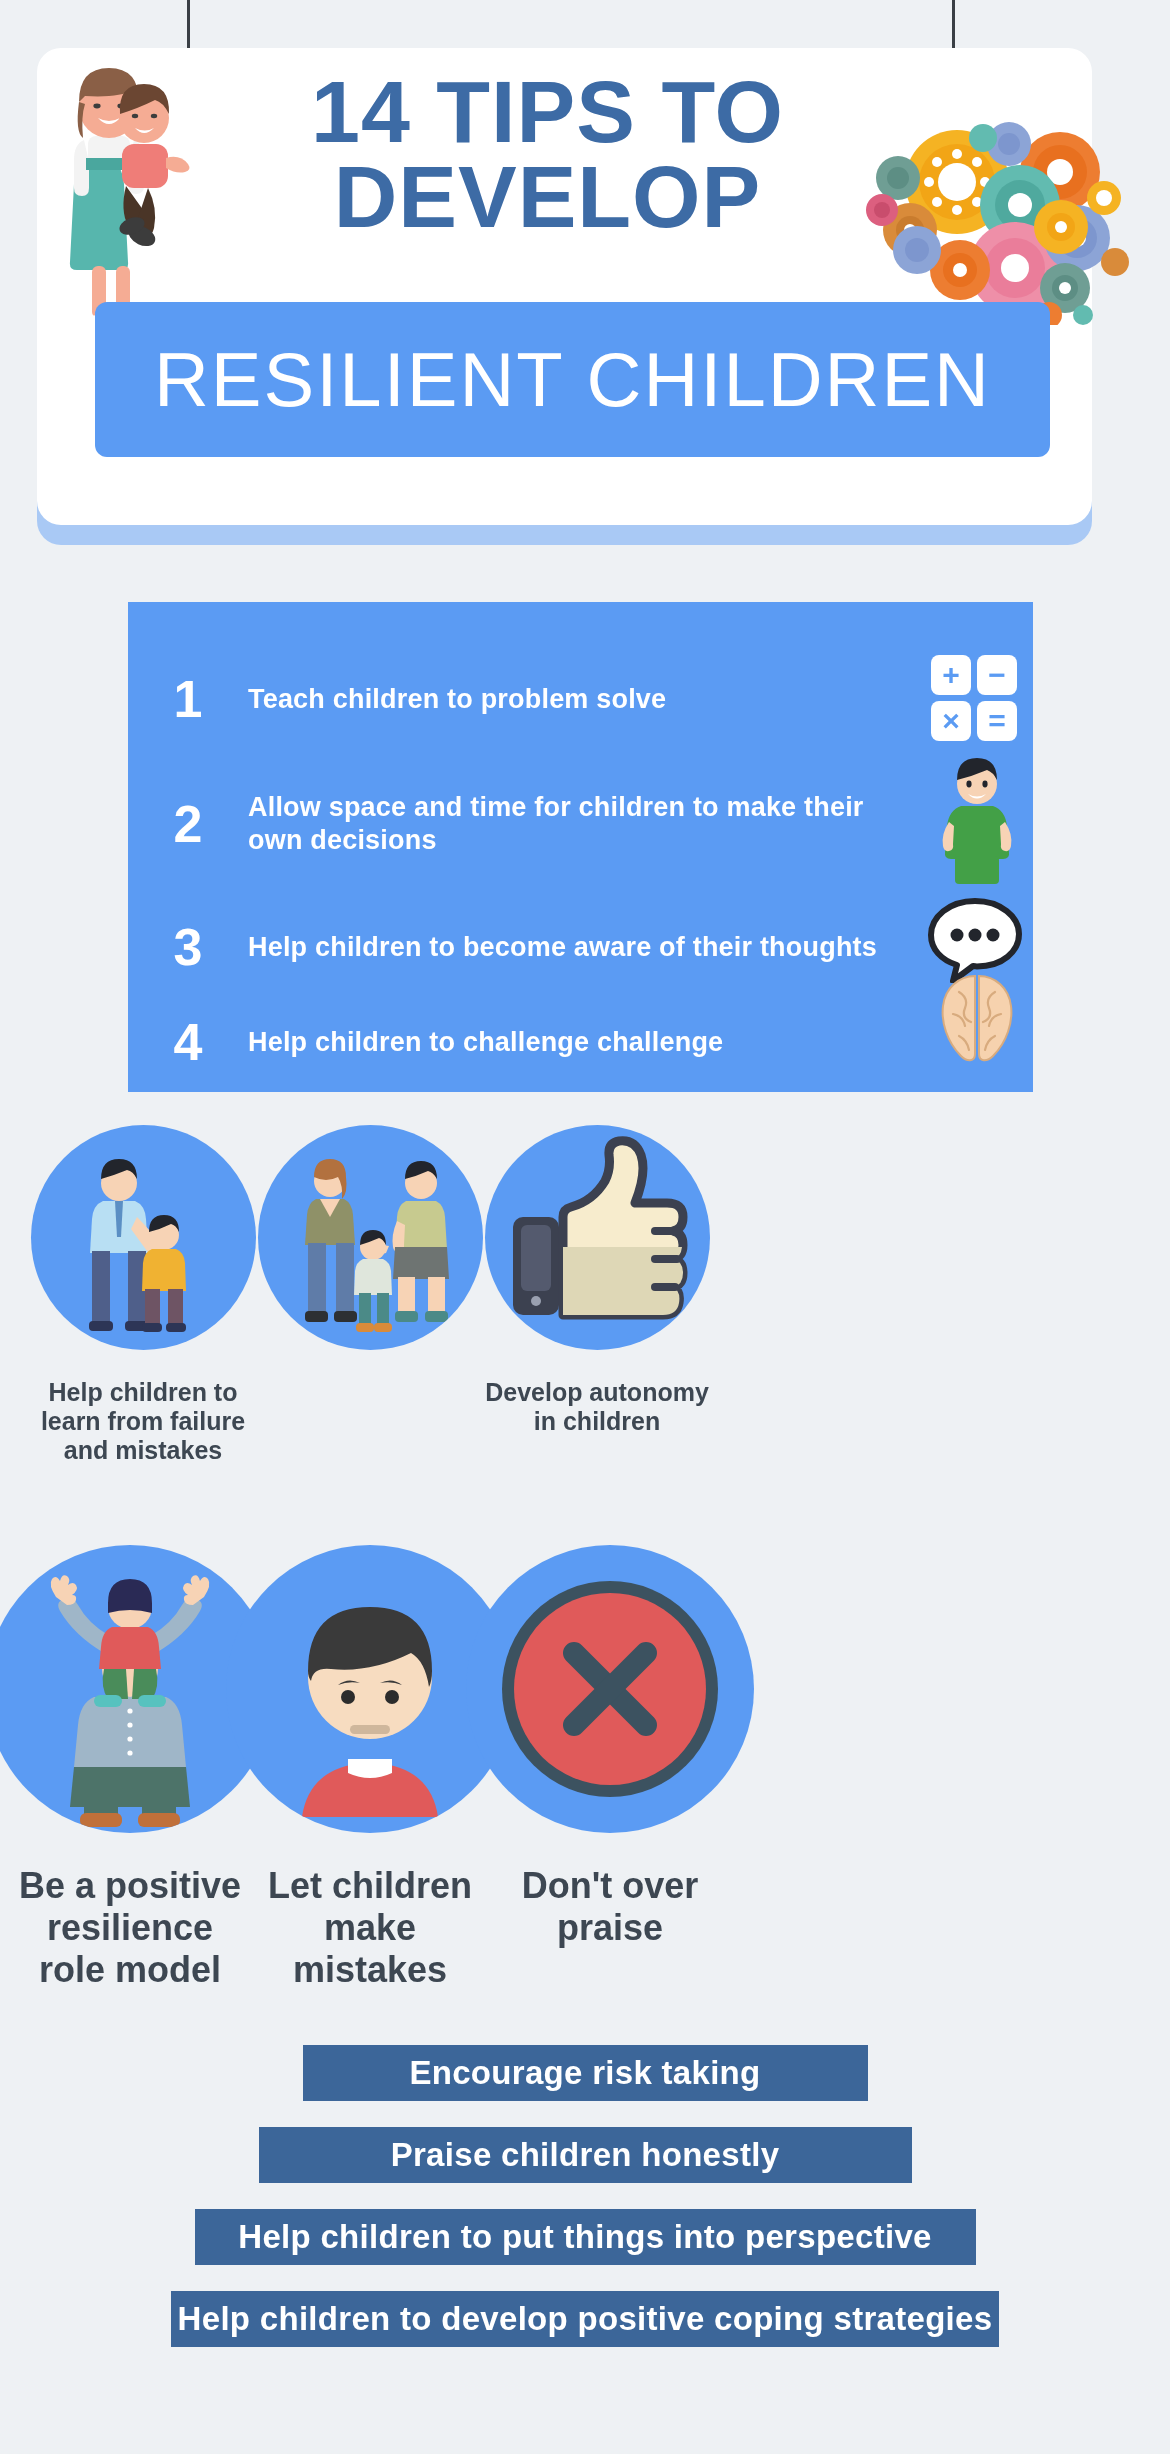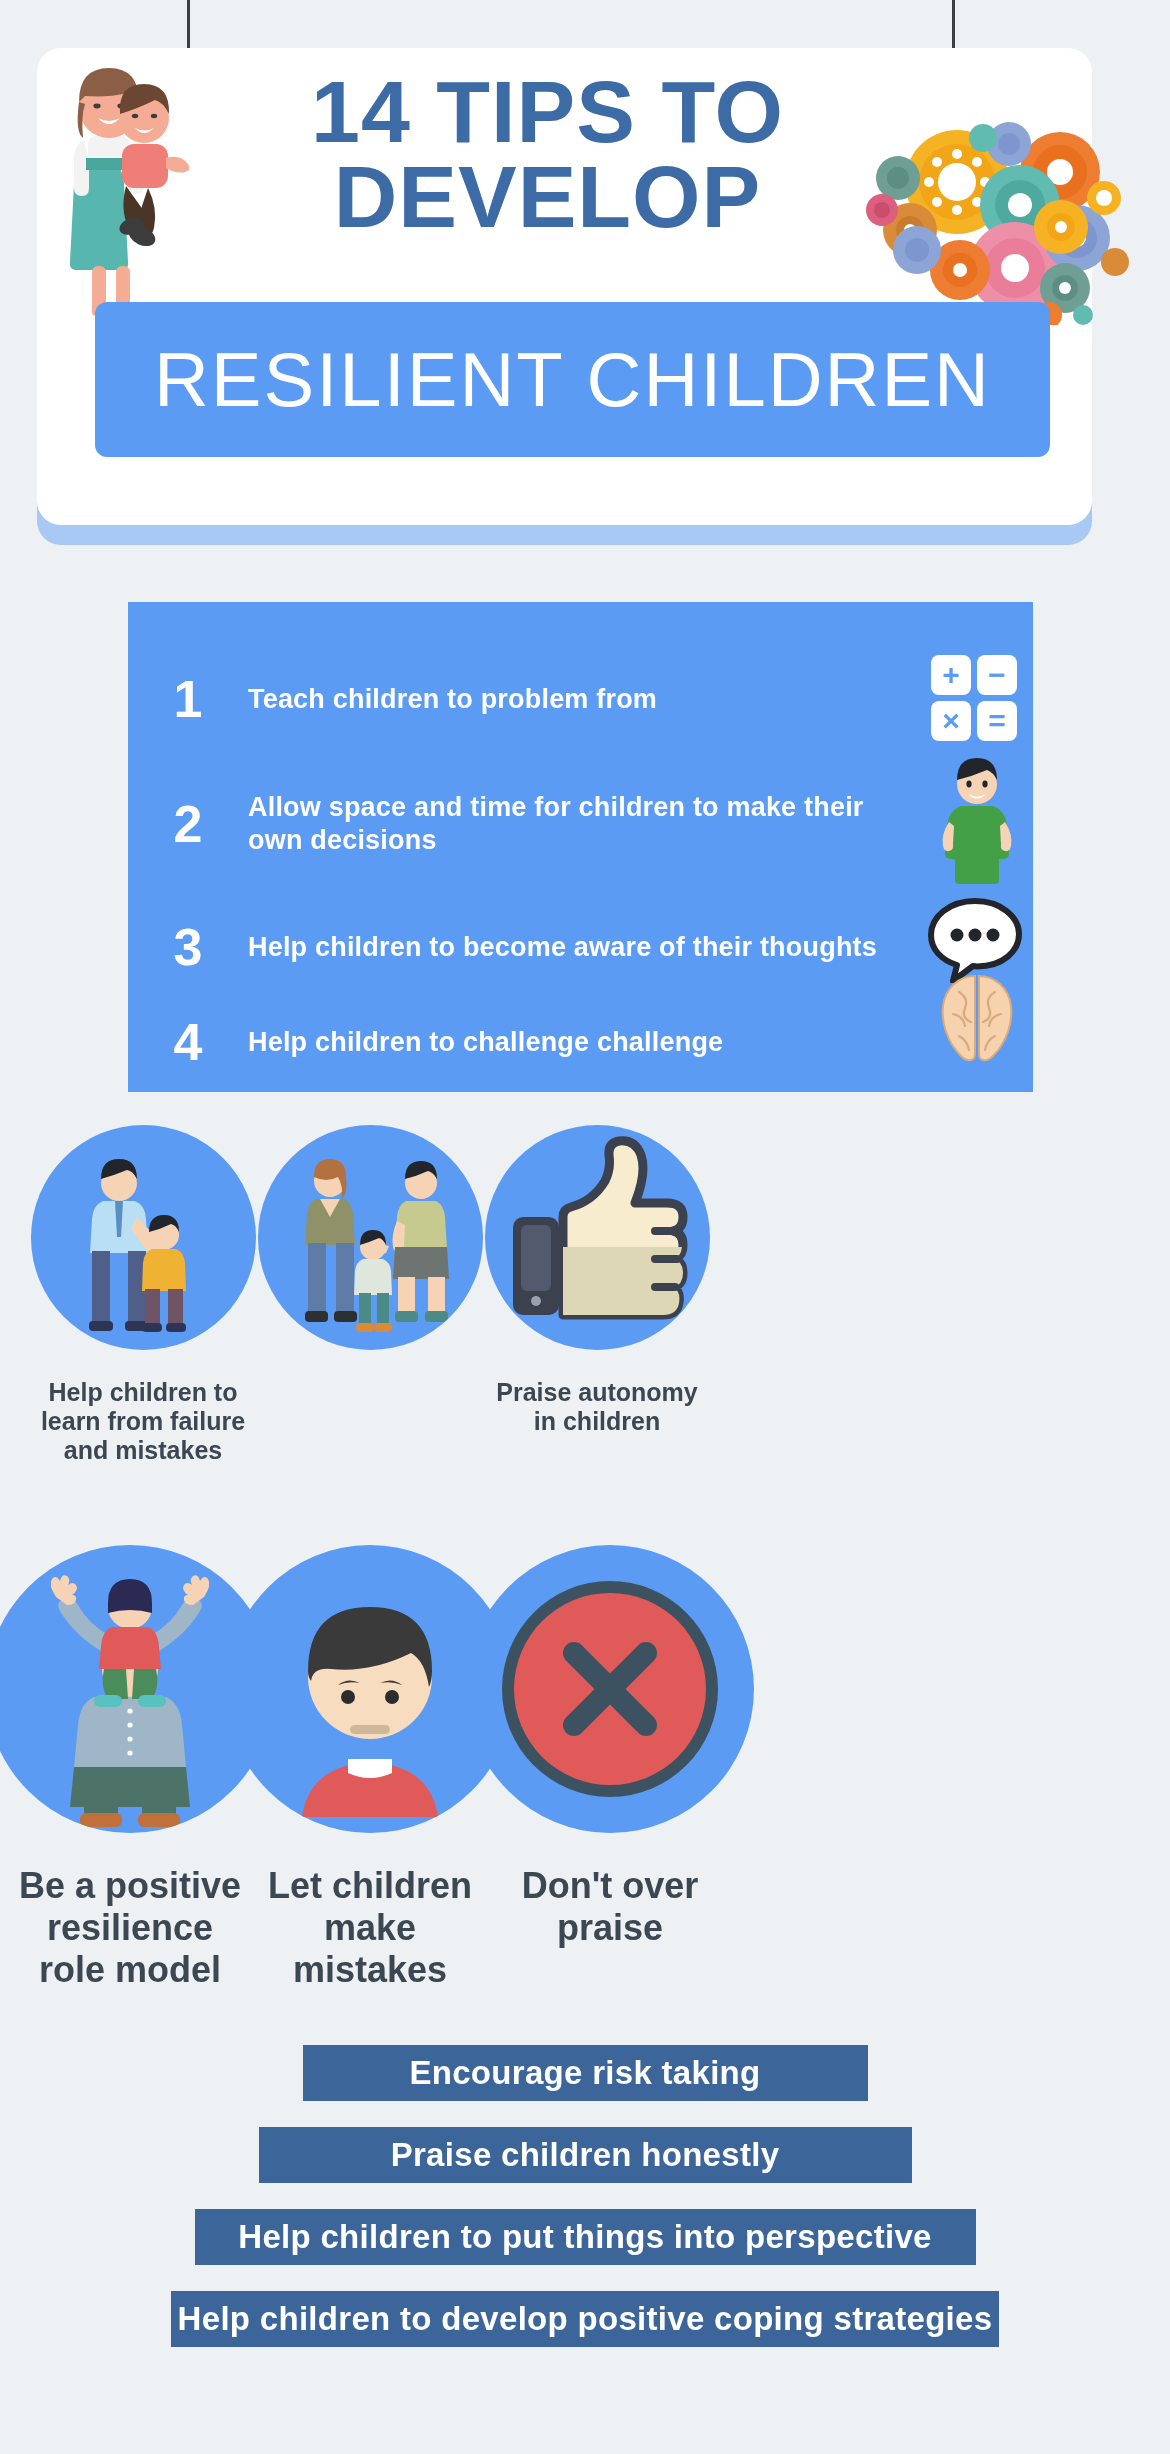--- a/index.html
+++ b/index.html
@@ -269,21 +269,21 @@
 
     <div class="title-banner">
       <span class="title-banner-text">RESILIENT CHILDREN</span>
     </div>
   </div>
 
   <div class="numbers-panel">
 
     <div class="num-row row1">
       <div class="num">1</div>
-      <div class="txt">Teach children to problem from</div>
+      <div class="txt">Teach children to problem solve</div>
       <div class="ic">
         <div class="calc">
           <span class="k1">+</span>
           <span class="k2">−</span>
           <span class="k3">×</span>
           <span class="k4">=</span>
         </div>
       </div>
     </div>
 
@@ -411,21 +411,21 @@
           <circle cx="51" cy="176" r="5" fill="#9aa0b0"></circle>
           <path d="M78 190 L78 92 Q78 84 86 82 Q108 76 120 56 Q126 44 124 30 Q123 18 134 16 Q150 14 156 30 Q162 48 150 78 L182 78 Q198 78 198 92 Q198 104 188 106 Q198 108 198 120 Q198 132 188 134 Q198 136 198 148 Q198 160 188 162 Q196 166 194 178 Q192 190 178 190 Z" fill="#f7eccd" stroke="#3c4150" stroke-width="9" stroke-linejoin="round"></path>
           <path d="M78 140 L78 190 L178 190 Q192 190 194 178 Q196 166 188 162 Q198 160 198 148 Q198 136 188 134 Q196 132 197 122 L78 122 Z" fill="#ded7b6"></path>
           <g stroke="#3c4150" stroke-width="8" stroke-linecap="round">
             <line x1="170" y1="106" x2="192" y2="106"></line>
             <line x1="170" y1="134" x2="192" y2="134"></line>
             <line x1="170" y1="162" x2="190" y2="162"></line>
           </g>
         </svg>
       </div>
-      <div class="cg-label">Praise autonomy
+      <div class="cg-label">Develop autonomy
 in children</div>
     </div>
   </div>
 
   <div class="circle-grid grid-row-2">
 
     <div class="cg-item r2c1">
       <div class="cg-circle">
         <svg viewBox="0 0 288 288" width="288" height="288">
 

